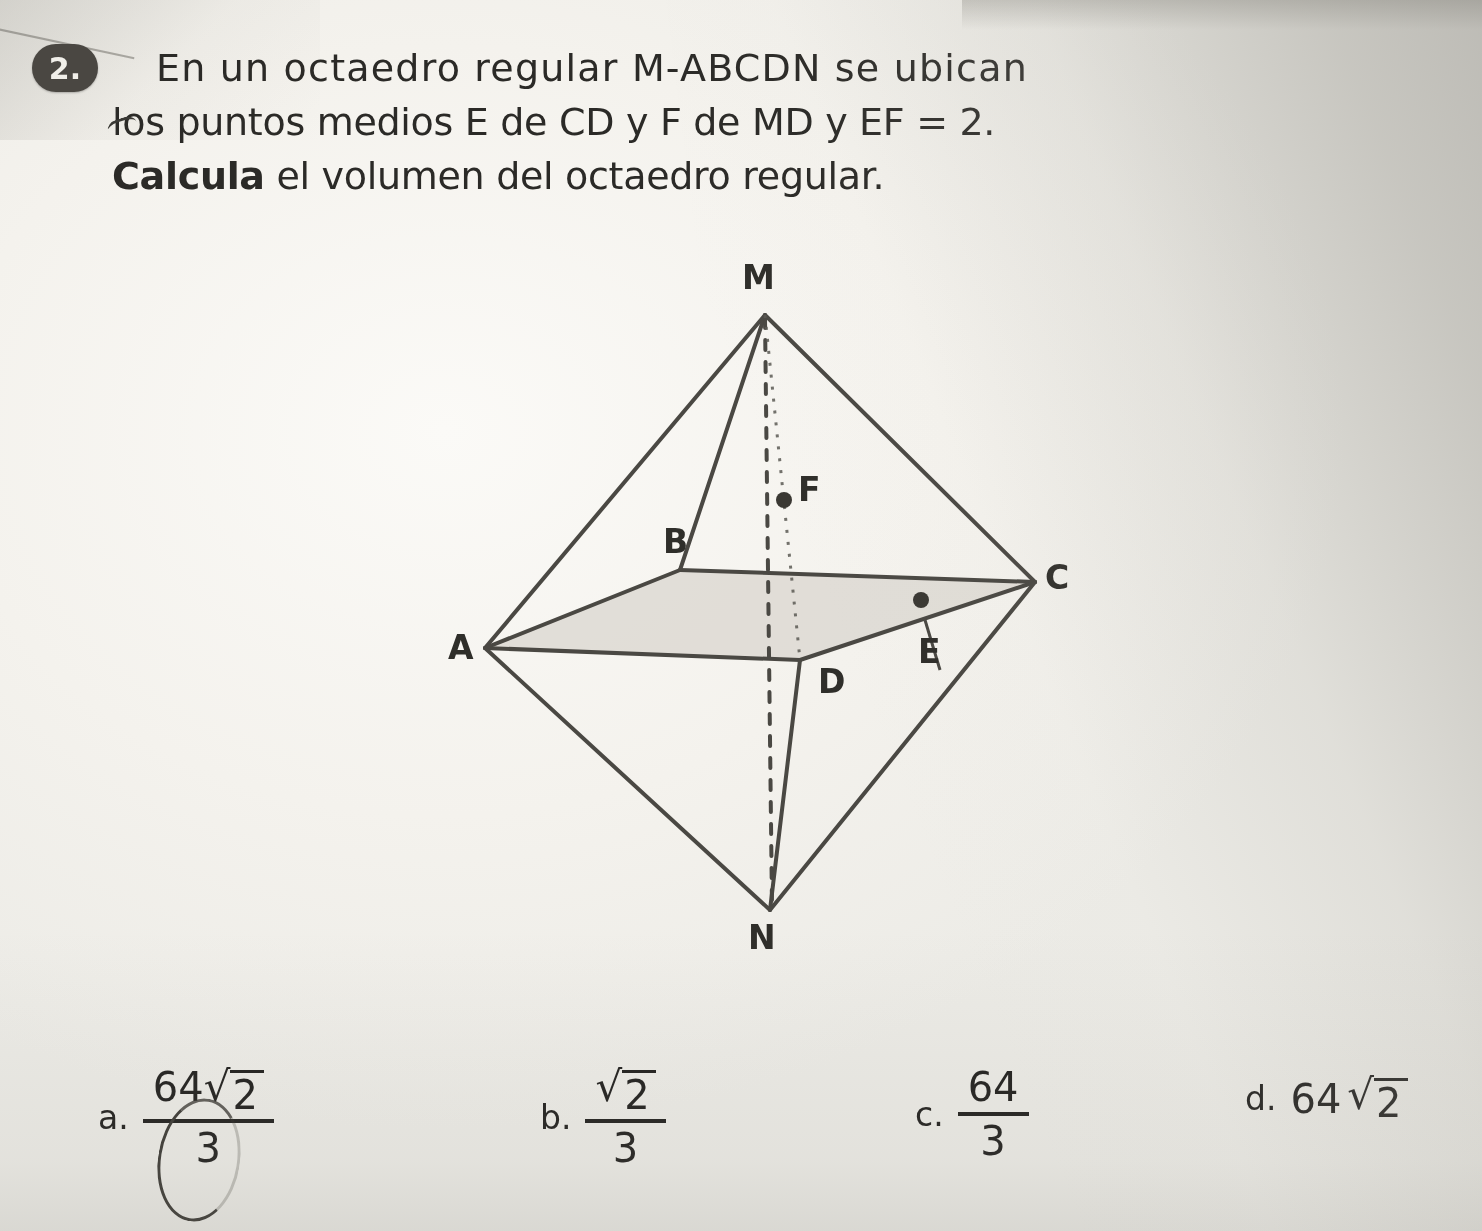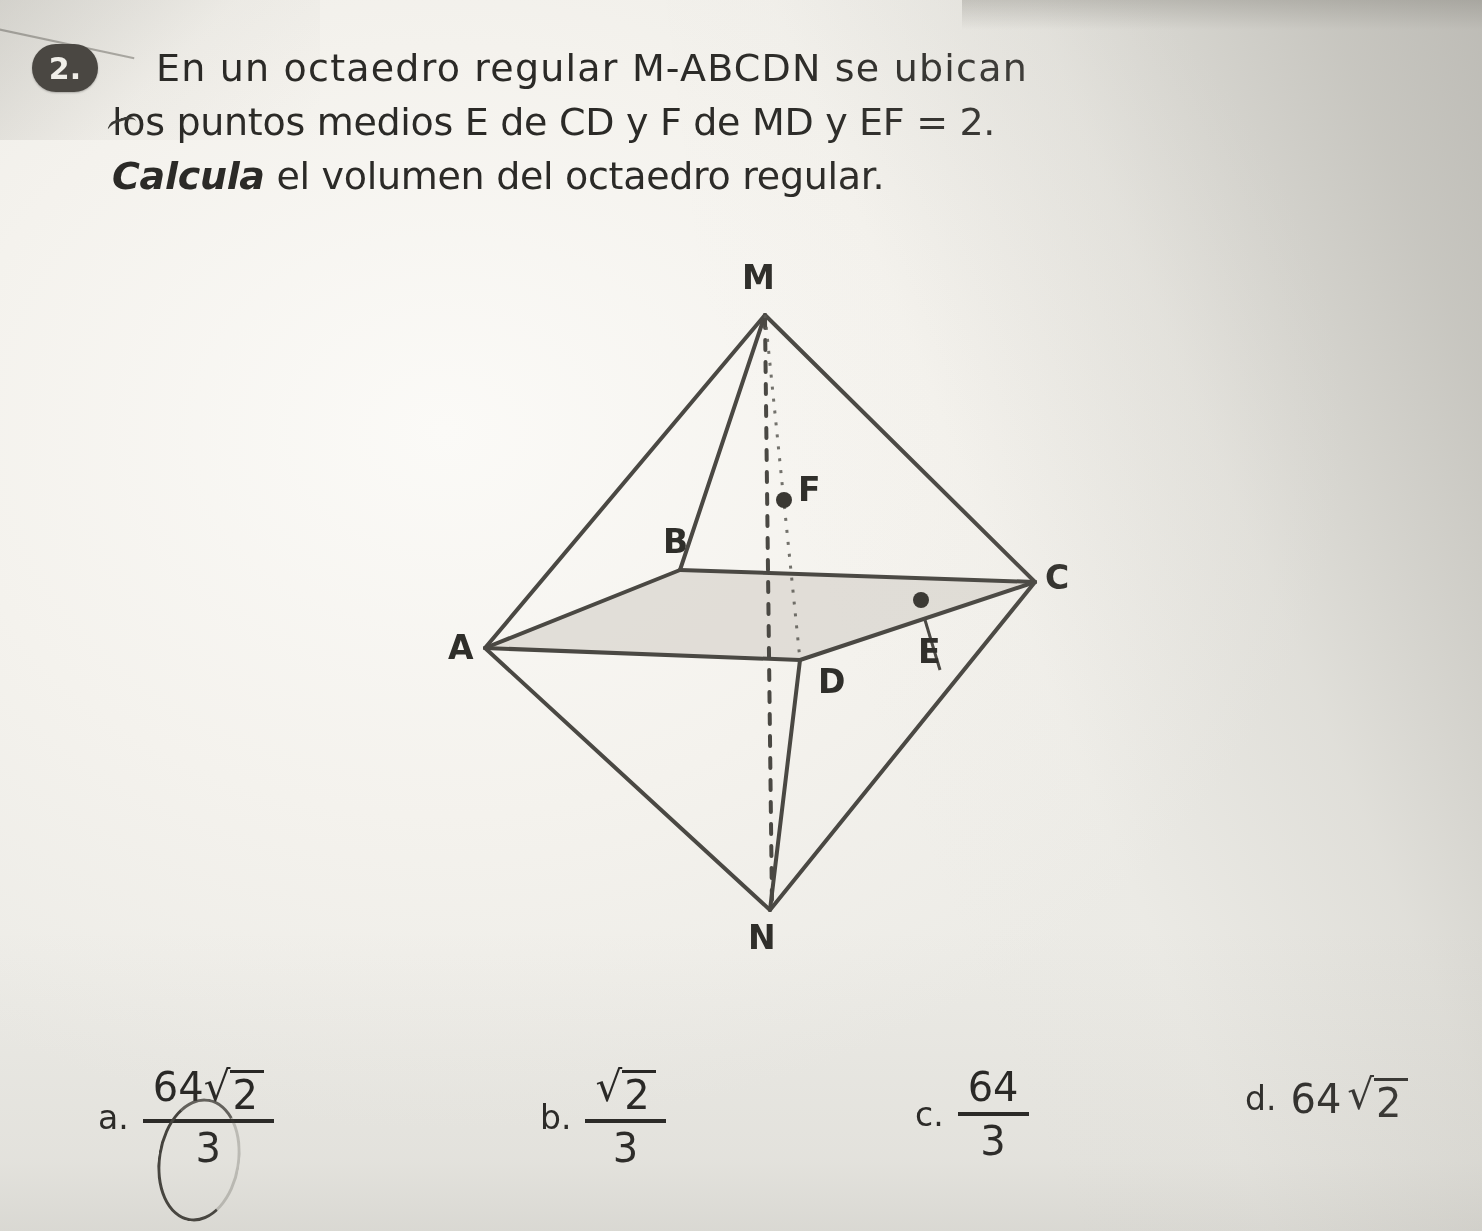--- a/index.html
+++ b/index.html
@@ -100,21 +100,21 @@
     font-size: 38px;
     line-height: 1.42;
     color: #2b2a27;
     font-family: "DejaVu Sans", sans-serif;
     letter-spacing: -0.3px;
   }
   .q-line { display: block; white-space: nowrap; }
   .q-line.l1 { margin-left: 44px; letter-spacing: 1.2px; }
   .q-line.l2 { margin-left: 0px; }
   .q-line.l3 { margin-left: 0px; }
-  .bold { font-weight: 700; font-style: italic; }
+  .bold { font-weight: 700; }
   .strike-mark {
     position: absolute;
     left: 108px;
     top: 118px;
     width: 30px;
     height: 18px;
     border-top: 3px solid #3a3935;
     transform: rotate(-18deg);
     border-radius: 40%;
   }

